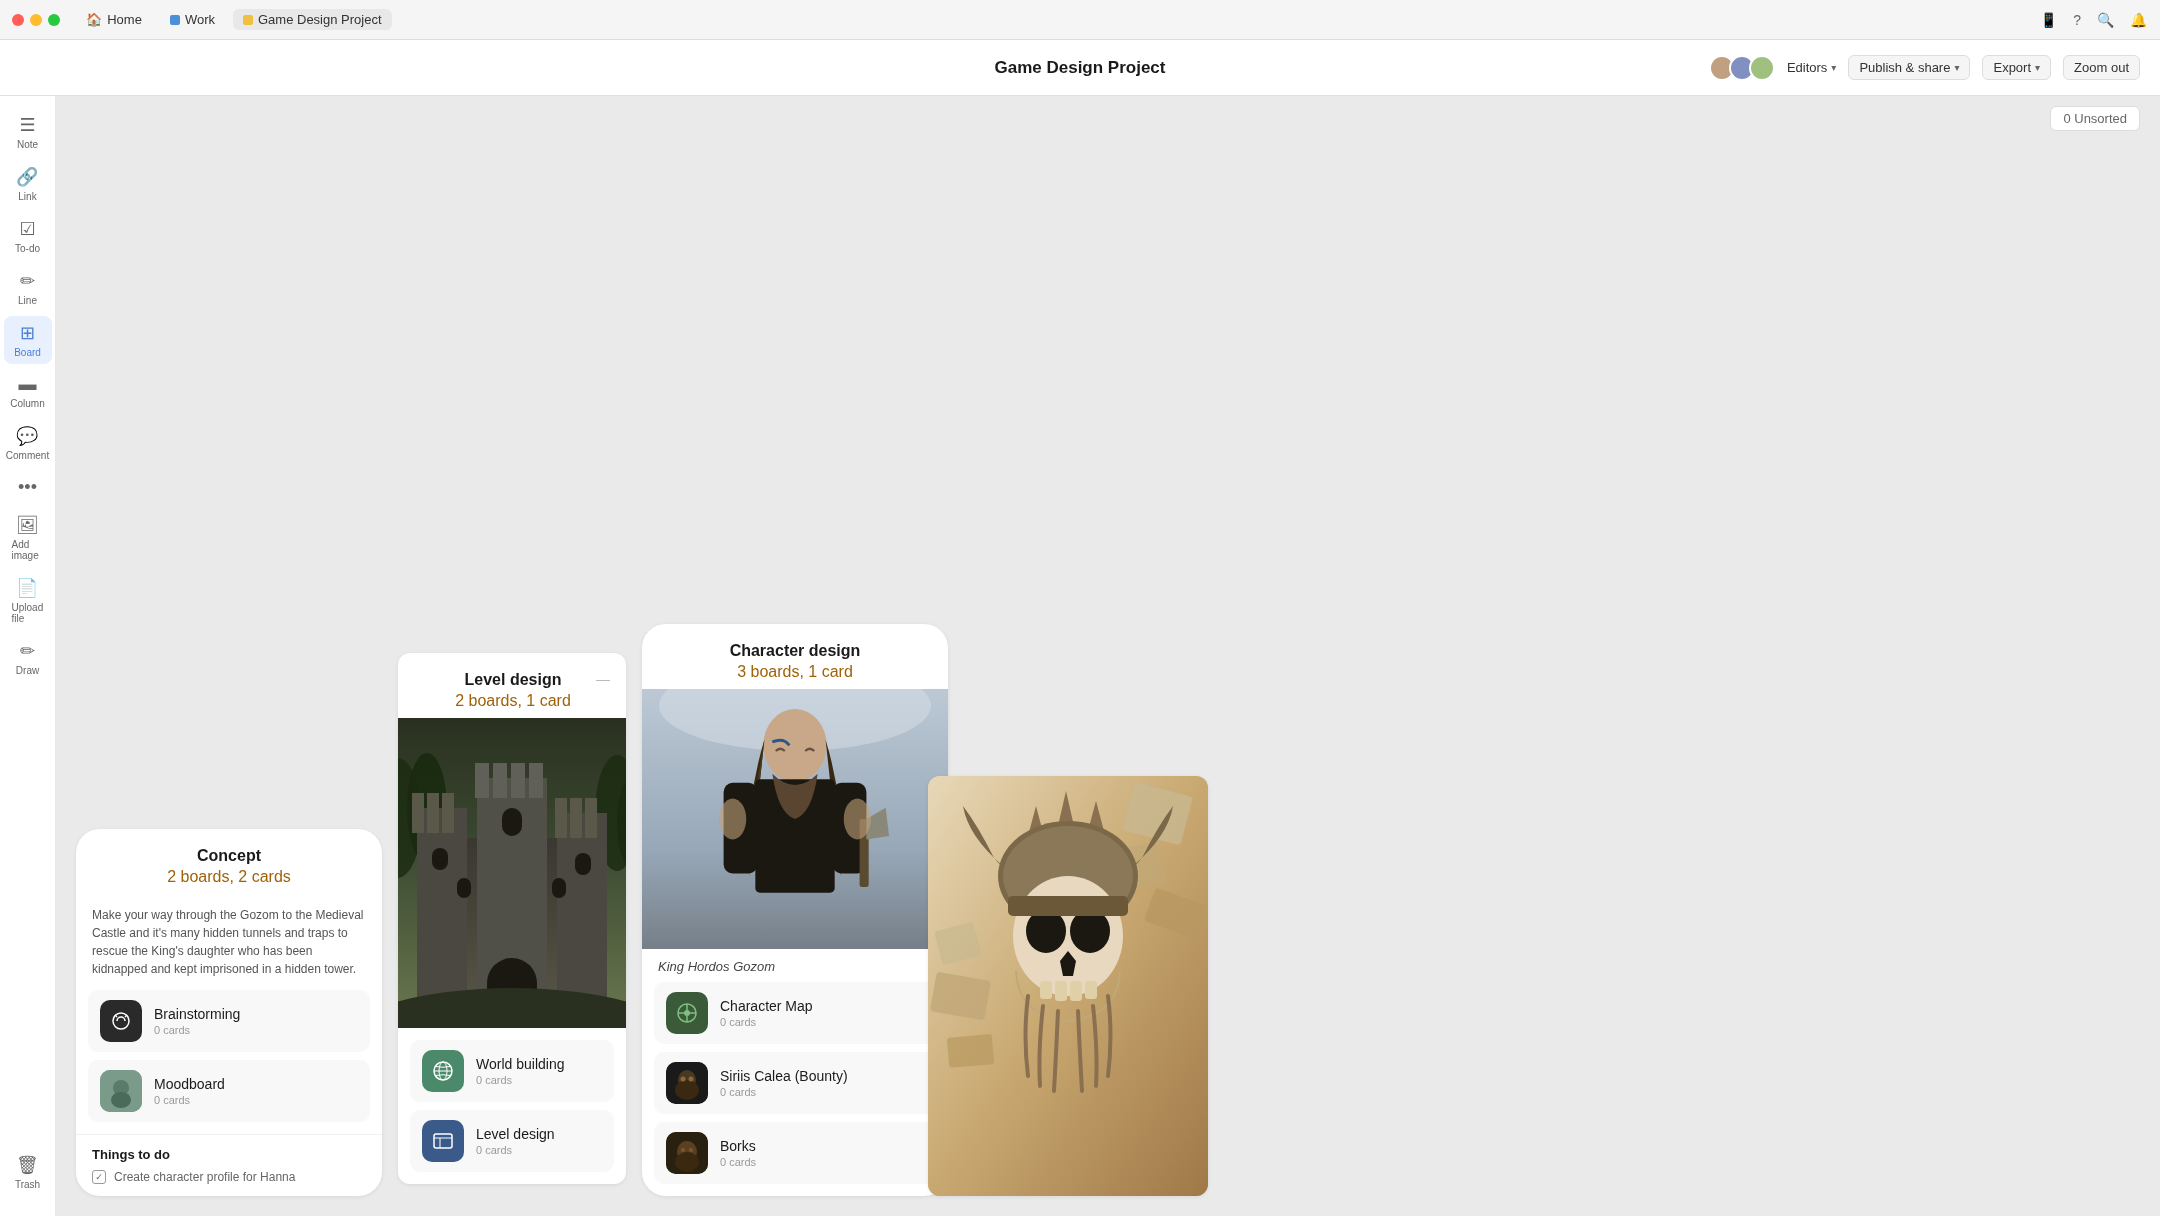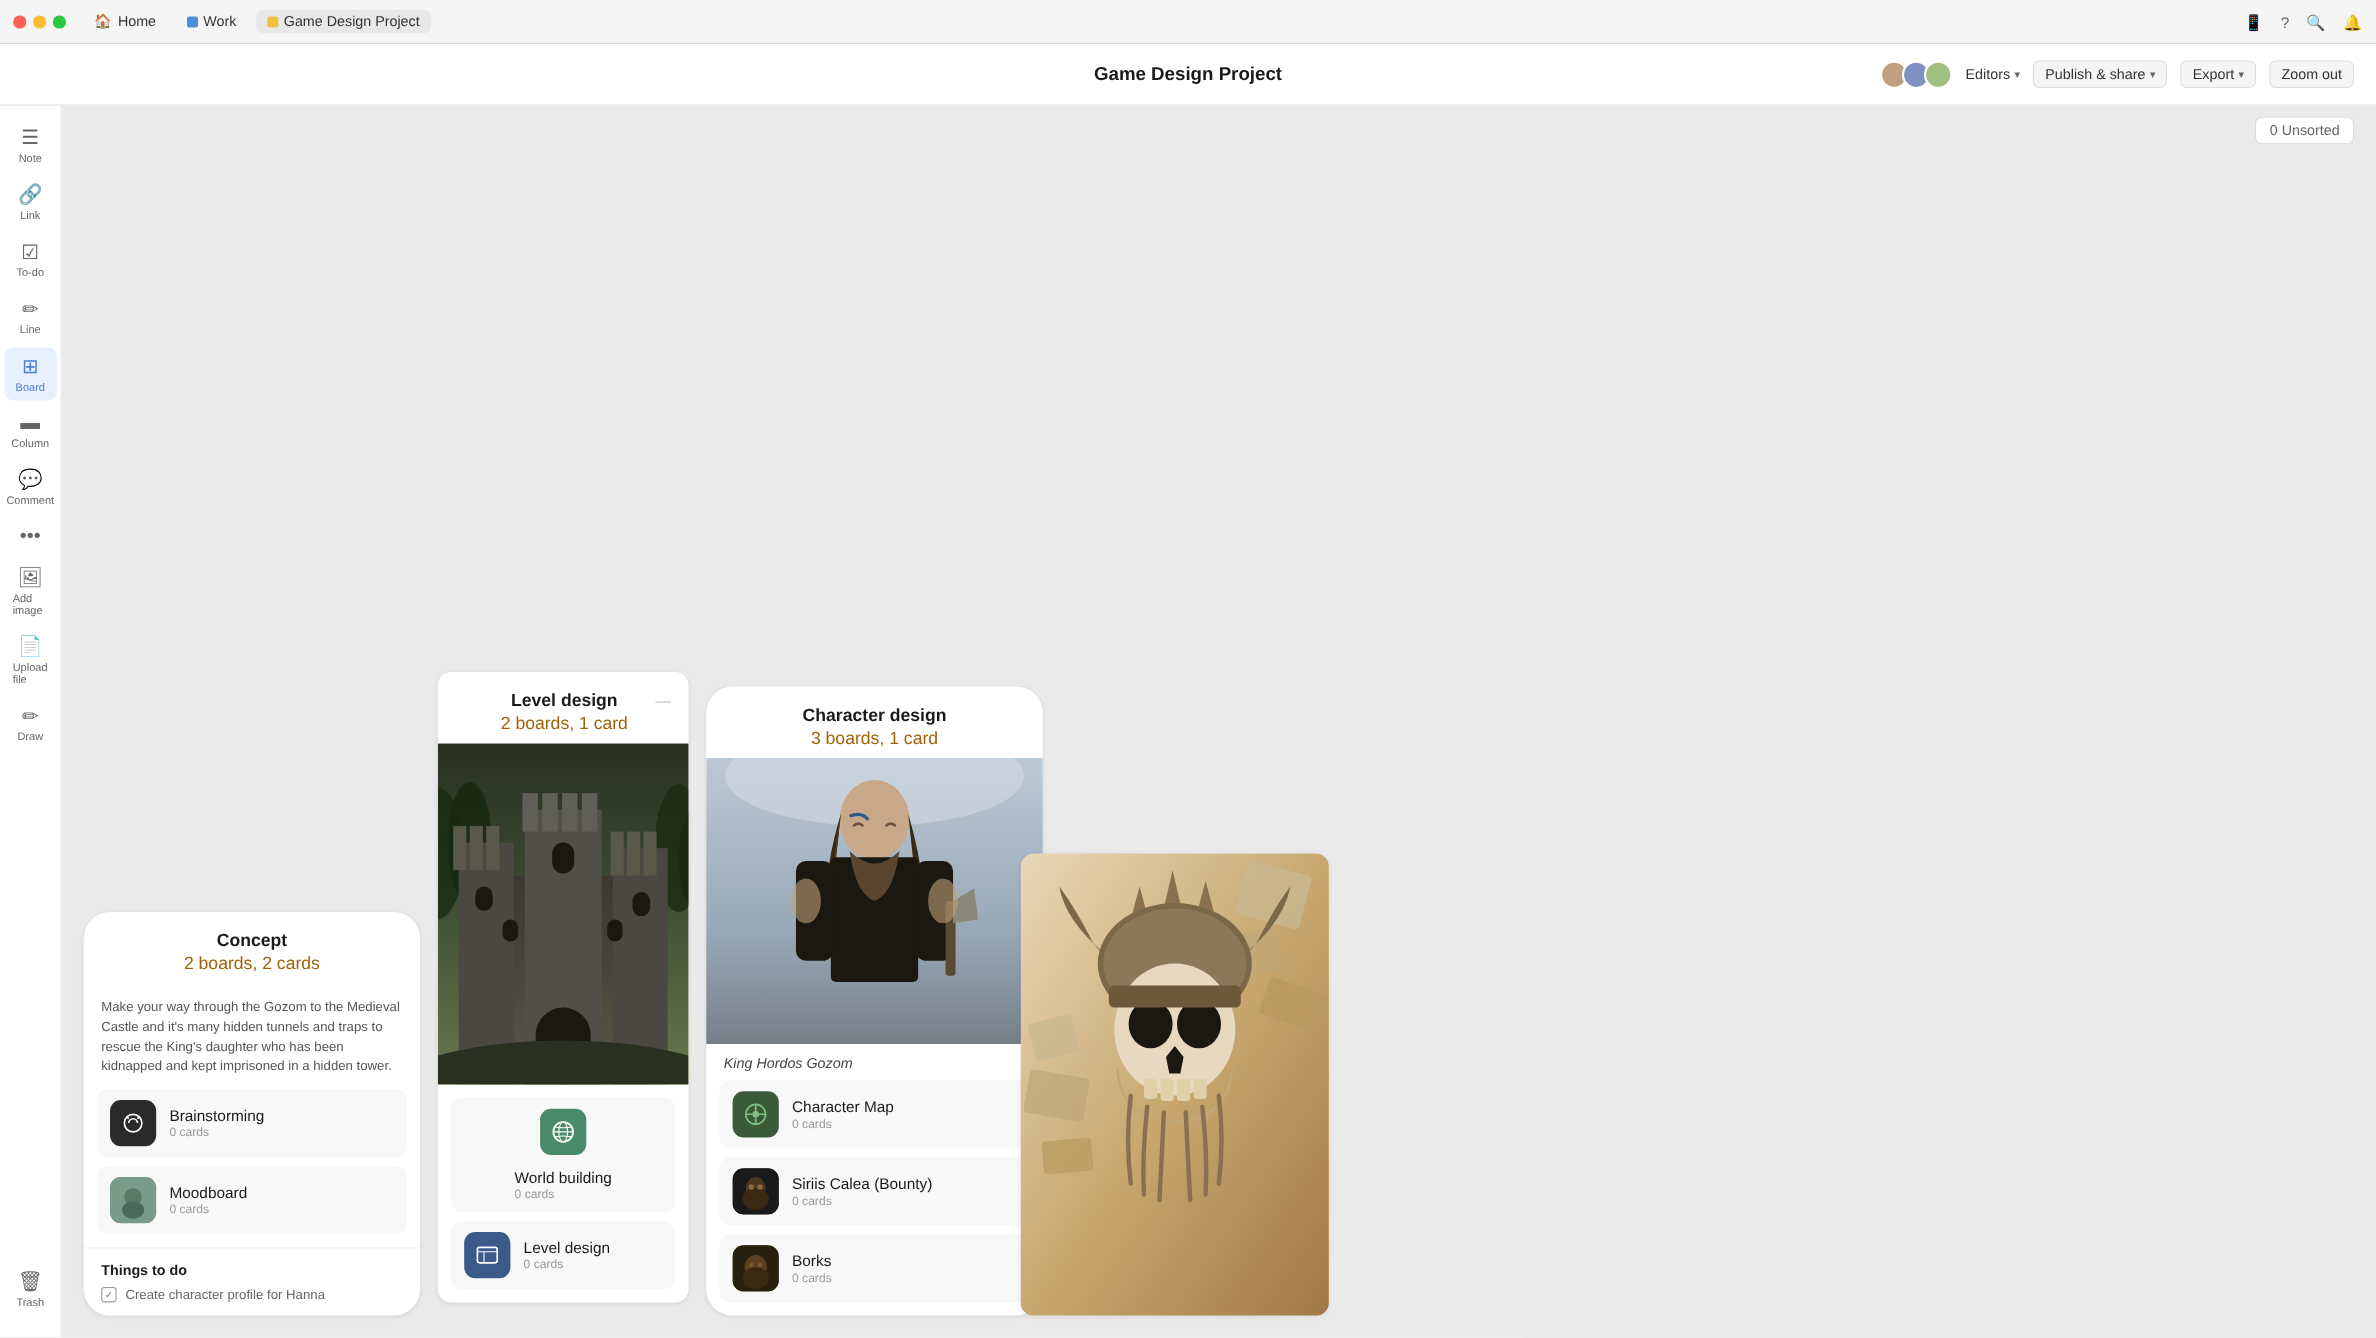--- a/index.html
+++ b/index.html
@@ -413,21 +413,21 @@
             <rect x="175" y="160" width="14" height="20" rx="7" fill="#1a1810"></rect>
 
             <rect x="110" y="240" width="50" height="70" rx="25" fill="#1a1810"></rect>
 
             <ellipse cx="135" cy="330" rx="180" ry="60" fill="#2a3020"></ellipse>
 
             <polygon points="115,310 155,310 145,340 125,340" fill="#3a3828"></polygon>
           </svg>
         </div>
 
-        <div class="board-item" style="margin-top: 12px; flex-direction: column;">
+        <div class="board-item" style="margin-top: 12px;">
           <div class="board-item-icon icon-worldbuilding">
             <svg width="24" height="24" viewBox="0 0 24 24" fill="none">
               <circle cx="12" cy="12" r="9" stroke="white" stroke-width="1.5" fill="none"></circle>
               <ellipse cx="12" cy="12" rx="4" ry="9" stroke="white" stroke-width="1"></ellipse>
               <line x1="3" y1="12" x2="21" y2="12" stroke="white" stroke-width="1"></line>
               <path d="M5 7.5 Q12 9 19 7.5" stroke="white" stroke-width="1" fill="none"></path>
               <path d="M5 16.5 Q12 15 19 16.5" stroke="white" stroke-width="1" fill="none"></path>
             </svg>
           </div>
           <div class="board-item-info">

